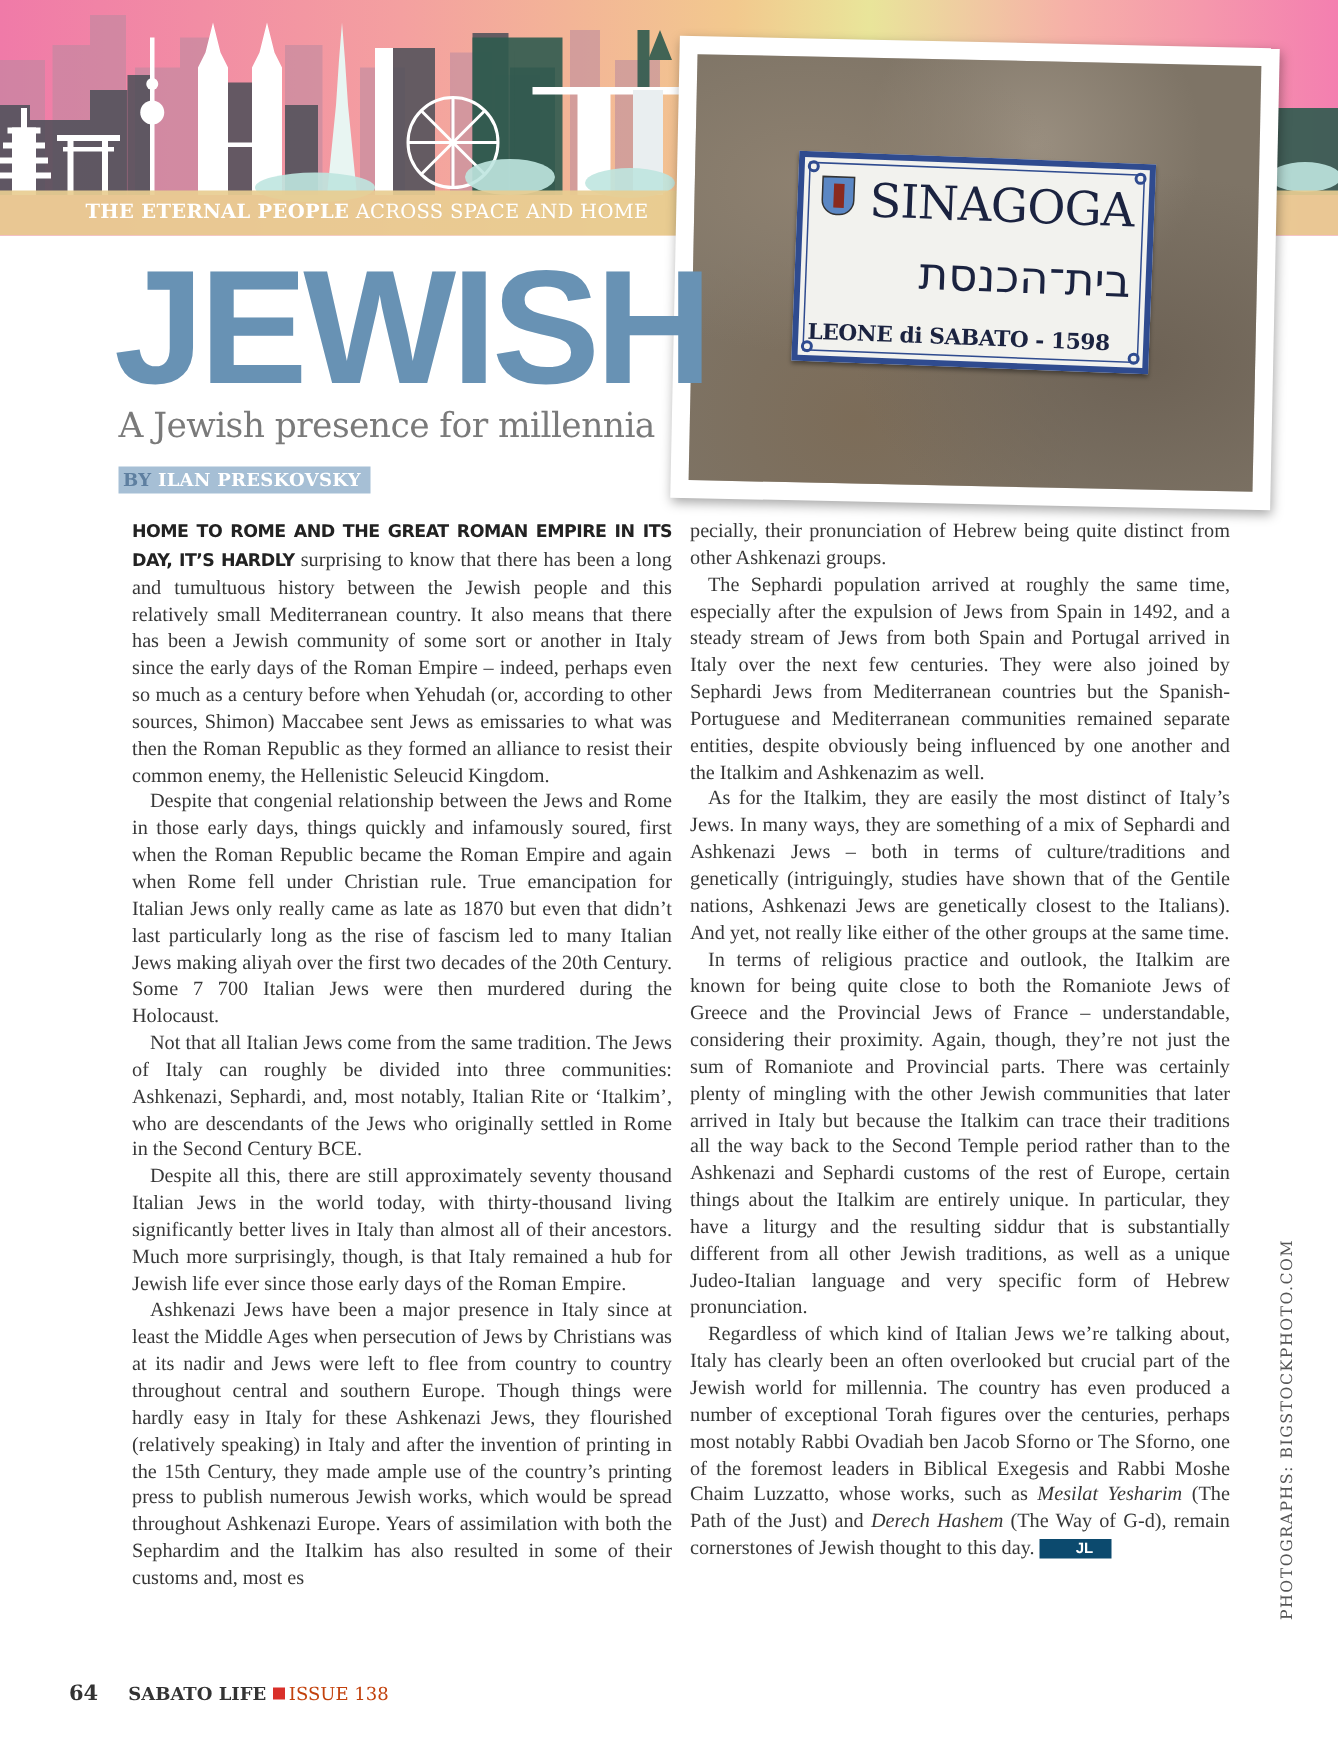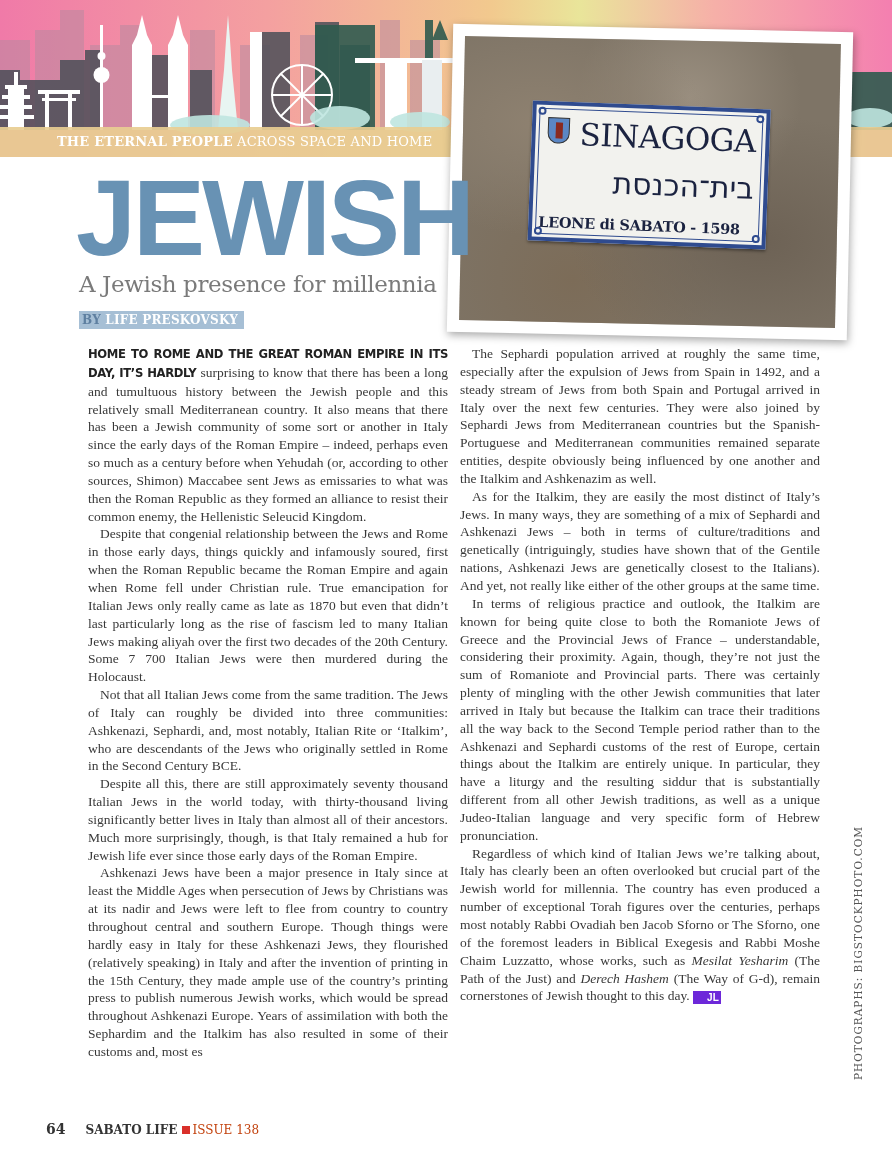--- a/index.html
+++ b/index.html
@@ -91,22 +91,22 @@
   }
   .col-left { left: 88px; }
   .col-right { left: 460px; }
   .col p { text-indent: 12px; }
   .col p.no-indent { text-indent: 0; }
   .lead-in {
     font-family: "DejaVu Sans", sans-serif; font-weight: bold; font-size: 11.6px;
     letter-spacing: -0.35px; color: #222;
   }
   .end-mark {
-    display: inline-block; background: #6d28d9; color: #fff; font-family: "Liberation Sans", sans-serif;
-    font-weight: bold; font-size: 10px; line-height: 13px; padding: 0 2px; vertical-align: middle;
+    display: inline-block; background: #0c4a6e; color: #fff; font-family: "Liberation Sans", sans-serif;
+    font-weight: bold; font-size: 10px; line-height: 13px; padding: 0 12px; vertical-align: middle;
   }
 
   
   .credit {
     position: absolute; left: 852px; top: 1080px; transform-origin: 0 0; transform: rotate(-90deg);
     font-family: "DejaVu Serif", serif; font-size: 10.5px; letter-spacing: 1px; color: #555;
     white-space: nowrap;
   }
 
   
@@ -223,32 +223,33 @@
       <div class="sign-hebrew">בית־הכנסת</div>
       <div class="sign-sub">LEONE di SABATO - 1598</div>
     </div>
   </div>
 </div>
 
 <div class="headline">JEWISH</div>
 <div class="subhead">A Jewish presence for millennia</div>
 <div class="byline">
   <span class="by">BY</span>
-  <span class="name">LIFE PRESKOVSKY</span>
+  <span class="name">ILAN PRESKOVSKY</span>
 </div>
 
 <div class="col col-left">
   <p class="no-indent"><span class="lead-in">HOME TO ROME AND THE GREAT ROMAN EMPIRE IN ITS DAY, IT’S HARDLY</span><span> surprising to know that there has been a long and tumultuous history between the Jewish people and this relatively small Mediterranean country. It also means that there has been a Jewish community of some sort or another in Italy since the early days of the Roman Empire – indeed, perhaps even so much as a century before when Yehudah (or, according to other sources, Shimon) Maccabee sent Jews as emissaries to what was then the Roman Republic as they formed an alliance to re­sist their common enemy, the Hellenistic Seleucid Kingdom.</span></p>
   <p>Despite that congenial relationship between the Jews and Rome in those early days, things quickly and infamously soured, first when the Roman Republic became the Roman Empire and again when Rome fell under Christian rule. True emancipation for Italian Jews only really came as late as 1870 but even that didn’t last particularly long as the rise of fas­cism led to many Italian Jews making aliyah over the first two decades of the 20th Century. Some 7 700 Italian Jews were then murdered during the Holocaust.</p>
   <p>Not that all Italian Jews come from the same tradition. The Jews of Italy can roughly be divided into three communities: Ashkenazi, Sephardi, and, most notably, Italian Rite or ‘Ital­kim’, who are descendants of the Jews who originally settled in Rome in the Second Century BCE.</p>
   <p>Despite all this, there are still approximately seventy thou­sand Italian Jews in the world today, with thirty-thousand living significantly better lives in Italy than almost all of their ancestors. Much more surprisingly, though, is that Italy re­mained a hub for Jewish life ever since those early days of the Roman Empire.</p>
   <p>Ashkenazi Jews have been a major presence in Italy since at least the Middle Ages when persecution of Jews by Christians was at its nadir and Jews were left to flee from country to country throughout central and southern Europe. Though things were hardly easy in Italy for these Ashkenazi Jews, they flourished (relatively speaking) in Italy and after the in­vention of printing in the 15th Century, they made ample use of the country’s printing press to publish numerous Jewish works, which would be spread throughout Ashkenazi Europe. Years of assimilation with both the Sephardim and the Ital­kim has also resulted in some of their customs and, most es­</p>
 </div>
 
 <div class="col col-right">
+  <p class="no-indent">pecially, their pronunciation of Hebrew being quite distinct from other Ashkenazi groups.</p>
   <p>The Sephardi population arrived at roughly the same time, especially after the expulsion of Jews from Spain in 1492, and a steady stream of Jews from both Spain and Portugal ar­rived in Italy over the next few centuries. They were also joined by Sephardi Jews from Mediterranean countries but the Spanish-Portuguese and Mediterranean communities re­mained separate entities, despite obviously being influenced by one another and the Italkim and Ashkenazim as well.</p>
   <p>As for the Italkim, they are easily the most distinct of Ita­ly’s Jews. In many ways, they are something of a mix of Sep­hardi and Ashkenazi Jews – both in terms of culture/tradi­tions and genetically (intriguingly, studies have shown that of the Gentile nations, Ashkenazi Jews are genetically closest to the Italians). And yet, not really like either of the other groups at the same time.</p>
   <p>In terms of religious practice and outlook, the Italkim are known for being quite close to both the Romaniote Jews of Greece and the Provincial Jews of France – understandable, considering their proximity. Again, though, they’re not just the sum of Romaniote and Provincial parts. There was cer­tainly plenty of mingling with the other Jewish communities that later arrived in Italy but because the Italkim can trace their traditions all the way back to the Second Temple period rather than to the Ashkenazi and Sephardi customs of the rest of Europe, certain things about the Italkim are entirely unique. In particular, they have a liturgy and the resulting siddur that is substantially different from all other Jewish traditions, as well as a unique Judeo-Italian language and very specific form of Hebrew pronunciation.</p>
   <p><span>Regardless of which kind of Italian Jews we’re talking about, Italy has clearly been an often overlooked but crucial part of the Jewish world for millennia. The country has even produced a number of exceptional Torah figures over the centuries, perhaps most notably Rabbi Ovadiah ben Jacob Sforno or The Sforno, one of the foremost leaders in Biblical Exegesis and Rabbi Moshe Chaim Luzzatto, whose works, such as </span><em>Mesilat Yesharim</em><span> (The Path of the Just) and </span><em>Derech Hashem</em><span> (The Way of G-d), remain cornerstones of Jewish thought to this day. </span><span class="end-mark">JL</span></p>
 </div>
 
 <div class="credit">PHOTOGRAPHS: BIGSTOCKPHOTO.COM</div>
 
 <div class="footer">
   <span class="page-num">64</span>

